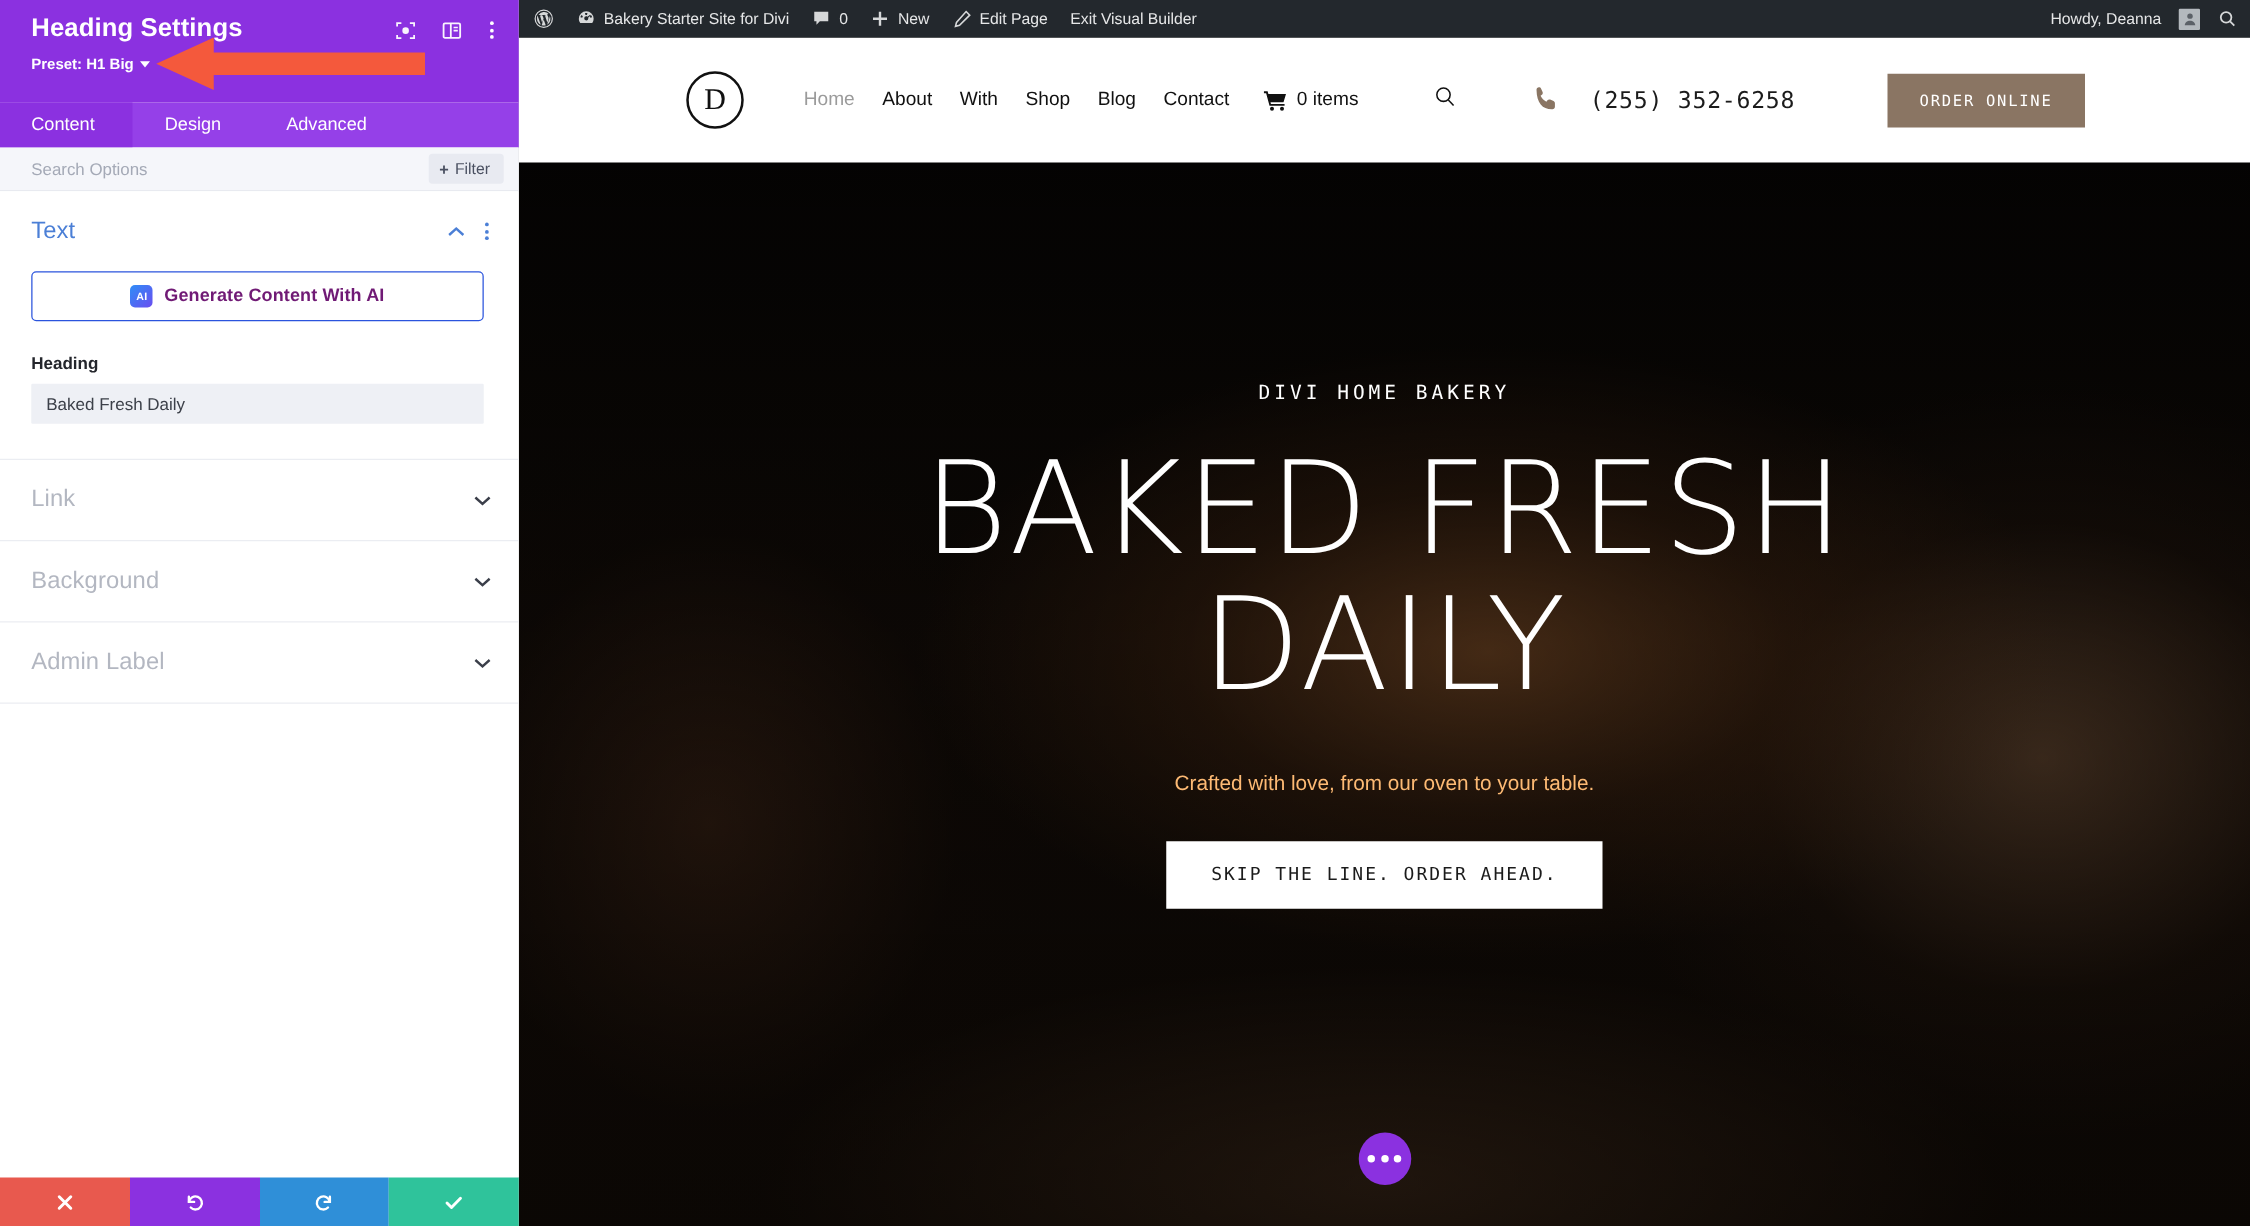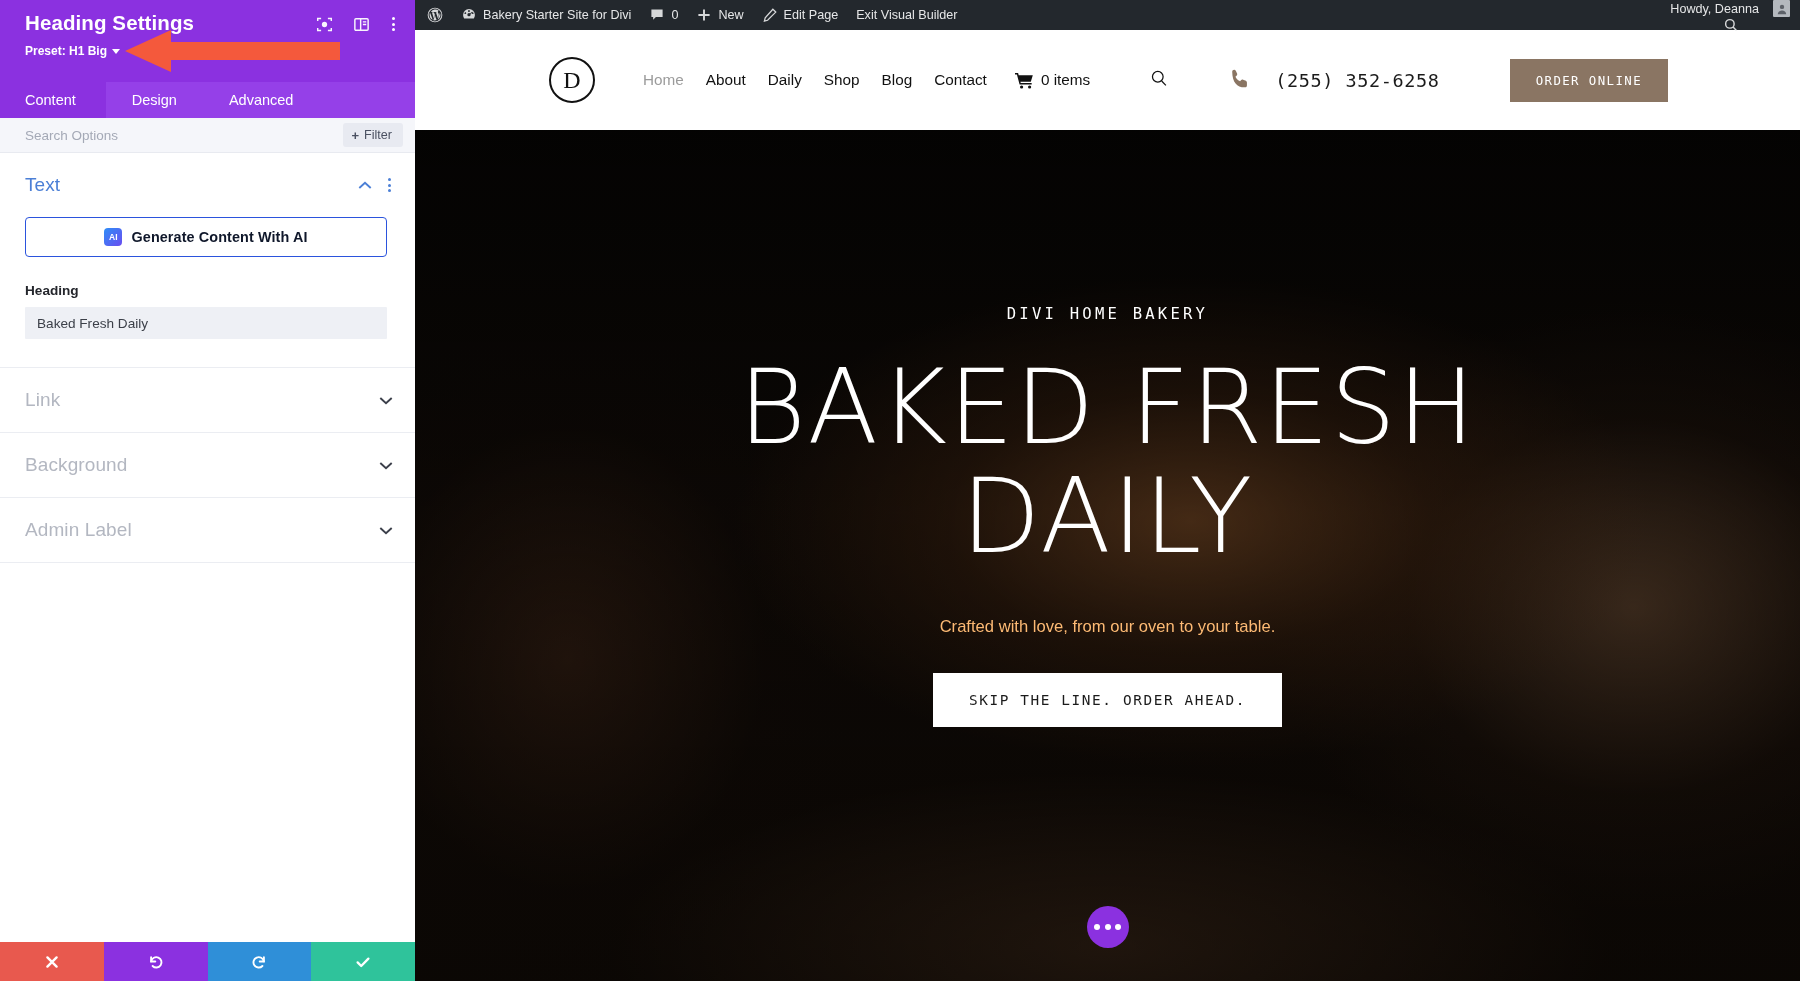--- a/index.html
+++ b/index.html
@@ -102,21 +102,21 @@
     display: flex; align-items: center; justify-content: center; gap: 9px;
     cursor: pointer;
   }
   .ai-badge {
     width: 18px; height: 18px; border-radius: 4px;
     background: linear-gradient(135deg, #2e8ef7 0%, #6a4df0 100%);
     color: #fff; font-size: 8.5px; font-weight: 700;
     display: flex; align-items: center; justify-content: center;
     letter-spacing: .2px;
   }
-  .ai-label { color: #0f172a; font-size: 14.4px; font-weight: 700; letter-spacing: .1px; }
+  .ai-label { color: #701a75; font-size: 14.4px; font-weight: 700; letter-spacing: .1px; }
 
   .field-label {
     color: #24262c; font-size: 13.6px; font-weight: 700;
     margin: 26px 0 9px 0;
   }
   .text-input {
     width: 100%; height: 32px; background: #eef0f5; border: none;
     outline: none; padding: 0 12px; font-size: 13.6px; color: #3c4049;
     font-family: "Liberation Sans", sans-serif; border-radius: 1px;
   }
@@ -148,21 +148,21 @@
     background: #23282d; display: flex; align-items: center;
     color: #e6e7e8; font-size: 12.6px; z-index: 20;
   }
   .ab-left { display: flex; align-items: center; height: 46px; }
   .ab-item {
     display: inline-flex; align-items: center; gap: 6px;
     padding: 0 9px; height: 30px; color: #e6e7e8; cursor: pointer;
     white-space: nowrap;
   }
   .ab-item:first-child { padding-left: 12px; }
-  .ab-right { margin-left: auto; display: flex; align-items: center; height: 30px; padding-right: 10px; flex-direction: column; }
+  .ab-right { margin-left: auto; display: flex; align-items: center; height: 30px; padding-right: 10px; }
   .ab-ico { width: 16px; height: 16px; display:block; opacity:.92; }
   .avatar-box {
     width: 17px; height: 17px; background: #b4b9be; margin-left: 8px;
     display: flex; align-items: center; justify-content: center; border-radius: 1px;
   }
   .search-ab { margin-left: 14px; cursor: pointer; }
 
   
   .siteheader {
     position: absolute; left: 0; top: 30px; right: 0; height: 100px;
@@ -437,21 +437,21 @@
       </div>
     </div>
 
     <header class="siteheader">
       <div class="logo-circle">
         <span class="logo-letter">D</span>
       </div>
       <nav class="nav">
         <a class="current">Home</a>
         <a>About</a>
-        <a>Daily</a>
+        <a>With</a>
         <a>Shop</a>
         <a>Blog</a>
         <a>Contact</a>
         <span class="cart">
           <svg width="19" height="17" viewBox="0 0 19 17" fill="#111">
             <path d="M0 1h3.1l.6 2.2h14.1l-2 6.6H5.4l.35 1.3h10.9v1.5H4.6L1.9 2.5H0z"></path>
             <circle cx="6.6" cy="15" r="1.6"></circle>
               <circle cx="14.6" cy="15" r="1.6"></circle>
           </svg>
           <span>0 items</span>

